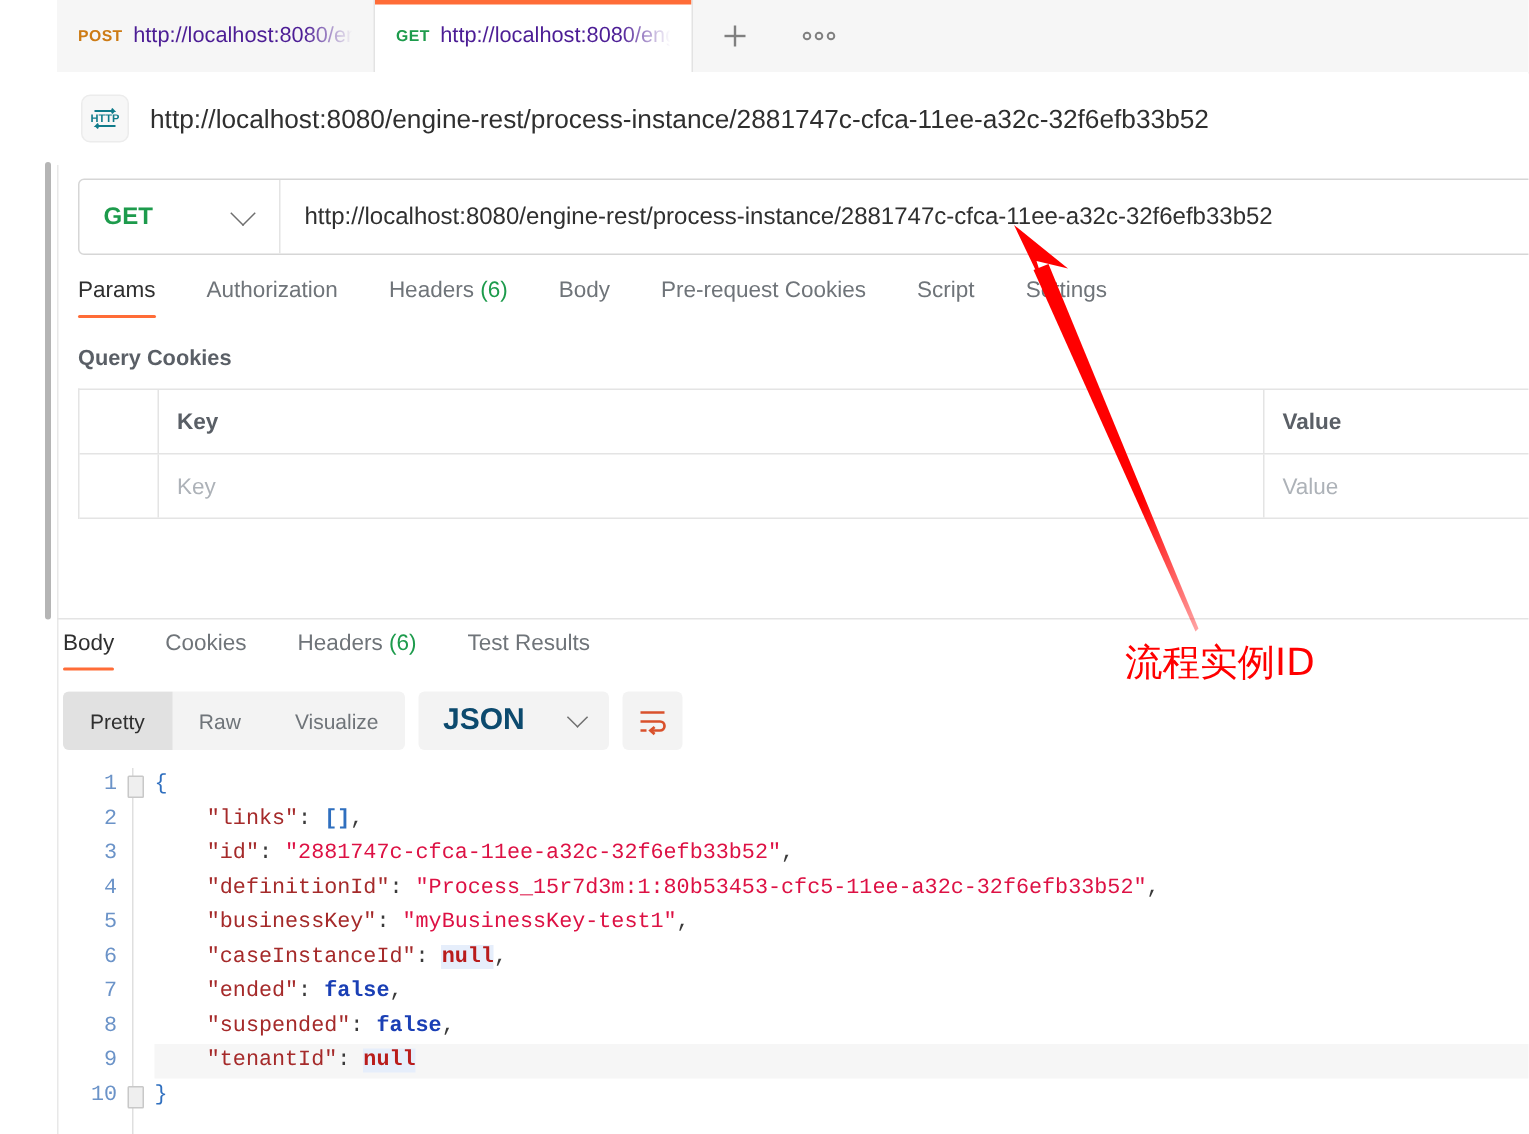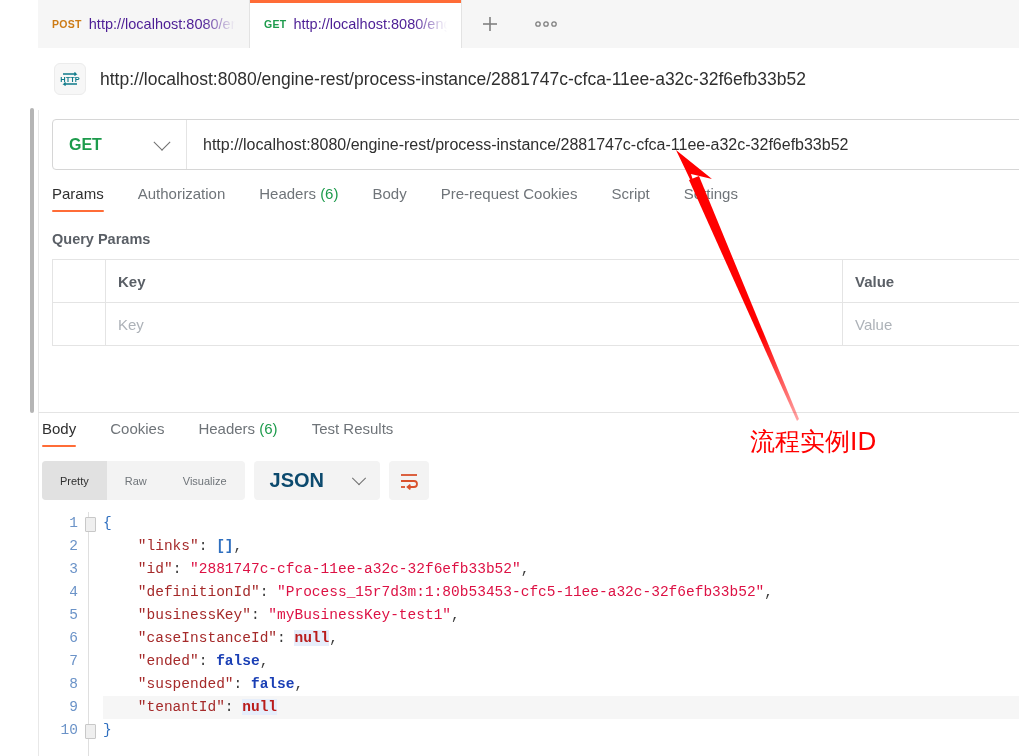--- a/index.html
+++ b/index.html
@@ -147,21 +147,21 @@
 
   
   .pretty-bar {
     position:absolute; left:14px; top:461px; display:flex; align-items:center; gap:9px;
   }
   .seg-group {
     display:flex; background:#f3f3f3; border-radius:4px; overflow:hidden; height:39px;
   }
   .seg {
     display:flex; align-items:center; padding:0 18px;
-    font-size:11px; color:#6f7479;
+    font-size:14px; color:#6f7479;
   }
   .seg.active { background:#e1e1e1; color:#2f2f2f; }
   .fmt-select {
     display:flex; align-items:center; gap:30px; height:39px; padding:0 16px;
     background:#f3f3f3; border-radius:4px; font-size:20px; color:#0c4a6e; font-weight:600;
   }
   .fmt-select .chev {
     width:9px; height:9px; border-right:1.6px solid #6f6f6f; border-bottom:1.6px solid #6f6f6f;
   }
   .wrap-btn {
@@ -279,21 +279,21 @@
       <span>Pre-request Cookies</span>
     </div>
     <div class="rtab">
       <span>Script</span>
     </div>
     <div class="rtab">
       <span>Settings</span>
     </div>
   </div>
 
-  <div class="section-title">Query Params</div>
+  <div class="section-title">Query Cookies</div>
 
   <div class="ptable">
     <div class="prow head">
       <div class="pcell check"></div>
       <div class="pcell key">Key</div>
       <div class="pcell val">Value</div>
     </div>
     <div class="prow body">
       <div class="pcell check"></div>
       <div class="pcell key">Key</div>

